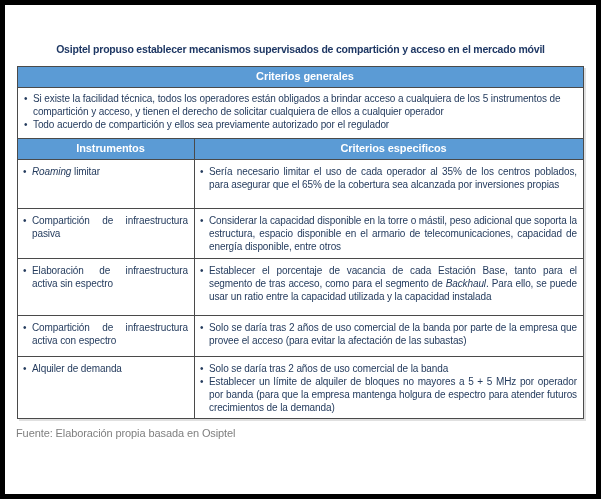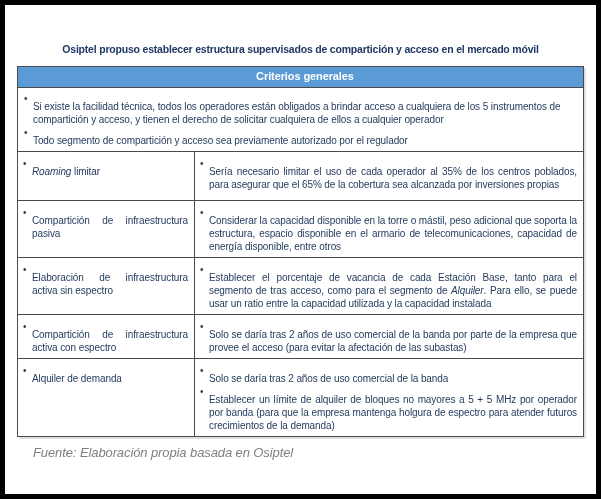--- a/index.html
+++ b/index.html
@@ -55,55 +55,58 @@
     padding: 5px 6px 4px 5px;
     box-sizing: border-box;
   }
   .cell-l { text-align: justify; }
   .cell-r { text-align: justify; }
   .bl { display: flex; }
   .bl .dot {
     width: 9px;
     flex: 0 0 9px;
   }
-  .bl .bt { flex: 1; margin-top: 8px; }
+  .bl .bt { flex: 1; }
   .r1 .cell { min-height: 48px; }
   .r2 .cell { min-height: 49px; }
   .r3 .cell { min-height: 56px; }
   .r4 .cell { min-height: 40px; }
   .r5 .cell { min-height: 56px; }
   .source-note {
-    margin: 8px 0 0 28px;
-    font-size: 13px;
+    margin: 8px 0 0 11px;
+    font-size: 11px;
     letter-spacing: -0.1px;
     color: #7F7F7F;
-    font-style: italic;
   }
   i { font-style: italic; }
 </style>
 </head>
 <body>
 
-<div class="page-title">Osiptel propuso establecer estructura supervisados de compartición y acceso en el mercado móvil</div>
+<div class="page-title">Osiptel propuso establecer mecanismos supervisados de compartición y acceso en el mercado móvil</div>
 
 <div class="tbl">
 
   <div class="band">Criterios generales</div>
 
   <div class="seg gen">
     <div class="bl">
       <span class="dot">•</span>
       <span class="bt">Si existe la facilidad técnica, todos los operadores están obligados a brindar acceso a cualquiera de los 5 instrumentos de compartición y acceso, y tienen el derecho de solicitar cualquiera de ellos a cualquier operador</span>
     </div>
     <div class="bl">
       <span class="dot">•</span>
-      <span class="bt">Todo segmento de compartición y acceso sea previamente autorizado por el regulador</span>
+      <span class="bt">Todo acuerdo de compartición y ellos sea previamente autorizado por el regulador</span>
     </div>
   </div>
 
+  <div class="seg grid2">
+    <div class="band">Instrumentos</div>
+    <div class="band c2">Criterios especificos</div>
+  </div>
 
   <div class="seg grid2 r1">
     <div class="cell cell-l">
       <div class="bl">
         <span class="dot">•</span>
         <span class="bt"><i>Roaming</i><span> limitar</span></span>
       </div>
     </div>
     <div class="cell cell-r c2">
       <div class="bl">
@@ -131,21 +134,21 @@
   <div class="seg grid2 r3">
     <div class="cell cell-l">
       <div class="bl">
         <span class="dot">•</span>
         <span class="bt"><i></i><span>Elaboración de infraestructura activa sin espectro</span></span>
       </div>
     </div>
     <div class="cell cell-r c2">
       <div class="bl">
         <span class="dot">•</span>
-        <span class="bt"><span>Establecer el porcentaje de vacancia de cada Estación Base, tanto para el segmento de tras acceso, como para el segmento de </span><i>Alquiler</i><span>. Para ello, se puede usar un ratio entre la capacidad utilizada y la capacidad instalada</span></span>
+        <span class="bt"><span>Establecer el porcentaje de vacancia de cada Estación Base, tanto para el segmento de tras acceso, como para el segmento de </span><i>Backhaul</i><span>. Para ello, se puede usar un ratio entre la capacidad utilizada y la capacidad instalada</span></span>
       </div>
     </div>
   </div>
 
   <div class="seg grid2 r4">
     <div class="cell cell-l">
       <div class="bl">
         <span class="dot">•</span>
         <span class="bt"><i></i><span>Compartición de infraestructura activa con espectro</span></span>
       </div>

